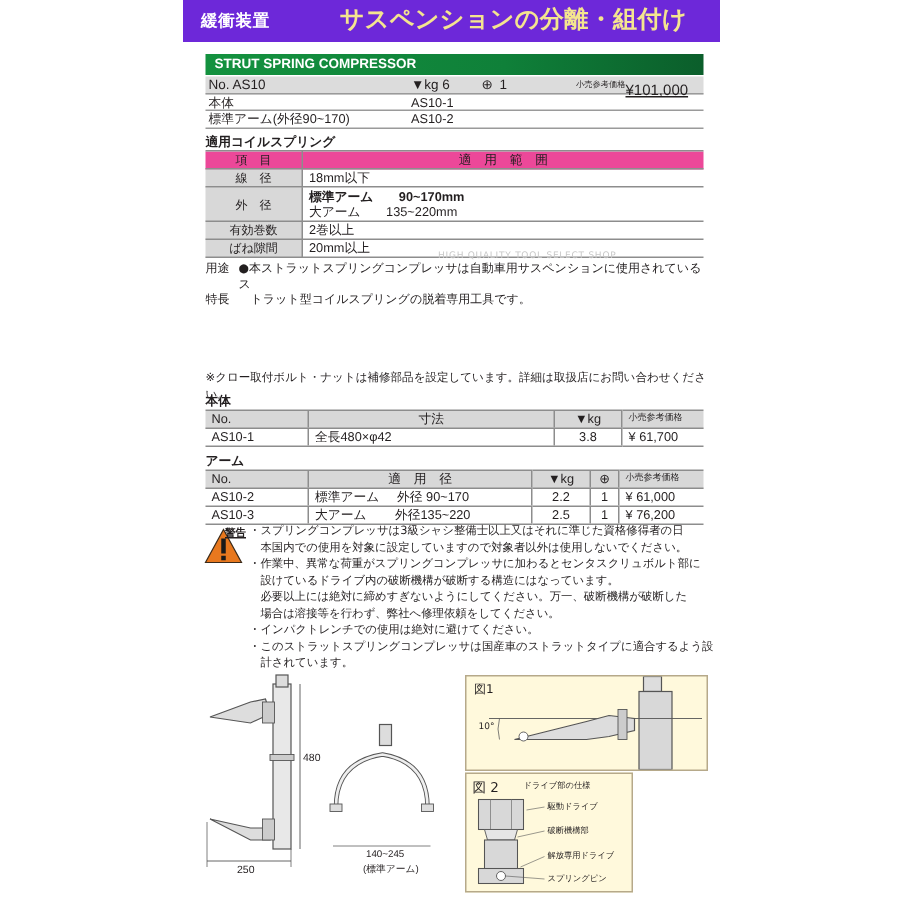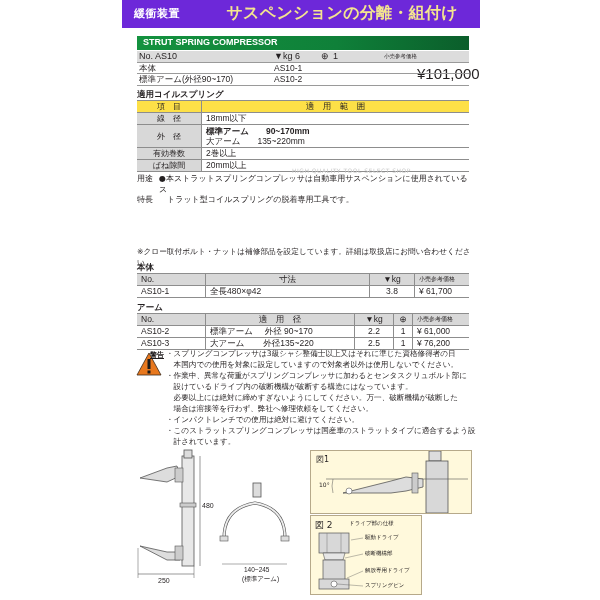--- a/index.html
+++ b/index.html
@@ -14,21 +14,21 @@
     .greenbar span { position: absolute; left: 6px; top: 1px; font-size: 9px; font-weight: bold; color: #ffffff; font-family: "Liberation Sans", sans-serif; }
     .t { position: absolute; font-size: 8.5px; font-family: "Liberation Sans", sans-serif; white-space: nowrap; }
     .row { position: absolute; left: 15px; width: 332px; border-bottom: 1.5px solid #9a9a9a; }
     .rowgray { background: #dcdcdc; }
     .sect { position: absolute; left: 15px; font-size: 8.5px; font-weight: bold; }
     table { border-collapse: collapse; position: absolute; left: 15px; width: 332px; font-size: 8.5px;
             font-family: "Liberation Sans", sans-serif; }
     td { padding: 0 4px; height: 11px; line-height: 11px; white-space: nowrap; }
     .spec td { border-bottom: 1px solid #8d8d8d; }
     .spec td.lab { background: #d8d8d8; text-align: center; width: 56px; border-right: 1px solid #8d8d8d; font-size: 8px; }
-    .spec tr.hd td { background: #fde047; text-align: center; border-top: 1.5px solid #8d8d8d; }
+    .spec tr.hd td { background: #ec4899; text-align: center; border-top: 1.5px solid #8d8d8d; }
     .prod td { border-bottom: 1px solid #8d8d8d; }
     .prod tr.hd td { background: #d8d8d8; border-top: 1.5px solid #8d8d8d; }
     .prod td.sep { border-left: 1px solid #8d8d8d; }
     .small { font-size: 6px; }
     .desc { position: absolute; left: 15px; width: 335px; font-size: 8px; line-height: 10.5px; }
     .desc .lab { position: absolute; left: 0; color: #231f20; }
     .desc .txt { position: absolute; left: 22px; }
     .warn { position: absolute; left: 40px; top: 348px; width: 310px; font-size: 7.6px; line-height: 11px; }
     .warnicon { position: absolute; left: 14px; top: 352px; width: 26px; height: 24px; }
     .warnlabel { position: absolute; left: 28px; top: 350px; font-size: 7px; font-weight: bold; text-decoration: underline; }
@@ -49,21 +49,21 @@
   <div class="greenbar">
     <span>STRUT SPRING COMPRESSOR</span>
   </div>
 
   <div class="row rowgray" style="top:51px;height:11px;">
     <span class="t" style="left:2px;top:0px;font-size:9px;">No. AS10</span>
     <span class="t" style="left:137px;top:0px;font-size:9px;">▼kg 6</span>
     <span class="t" style="left:184px;top:0px;font-size:9px;">⊕</span>
     <span class="t" style="left:196px;top:0px;font-size:9px;">1</span>
     <span class="t" style="left:247px;top:2px;font-size:5.5px;">小売参考価格</span>
-    <span class="t" style="left:280px;top:14px;font-size:15px;">¥101,000</span>
+    <span class="t" style="left:280px;top:4px;font-size:10px;text-decoration:underline;">¥101,000</span>
   </div>
   <div class="row" style="top:63px;height:10px;">
     <span class="t" style="left:2px;top:0px;">本体</span>
     <span class="t" style="left:137px;top:0px;">AS10-1</span>
   </div>
   <div class="row" style="top:74px;height:11px;">
     <span class="t" style="left:2px;top:0px;">標準アーム(外径90~170)</span>
     <span class="t" style="left:137px;top:0px;">AS10-2</span>
   </div>
 

